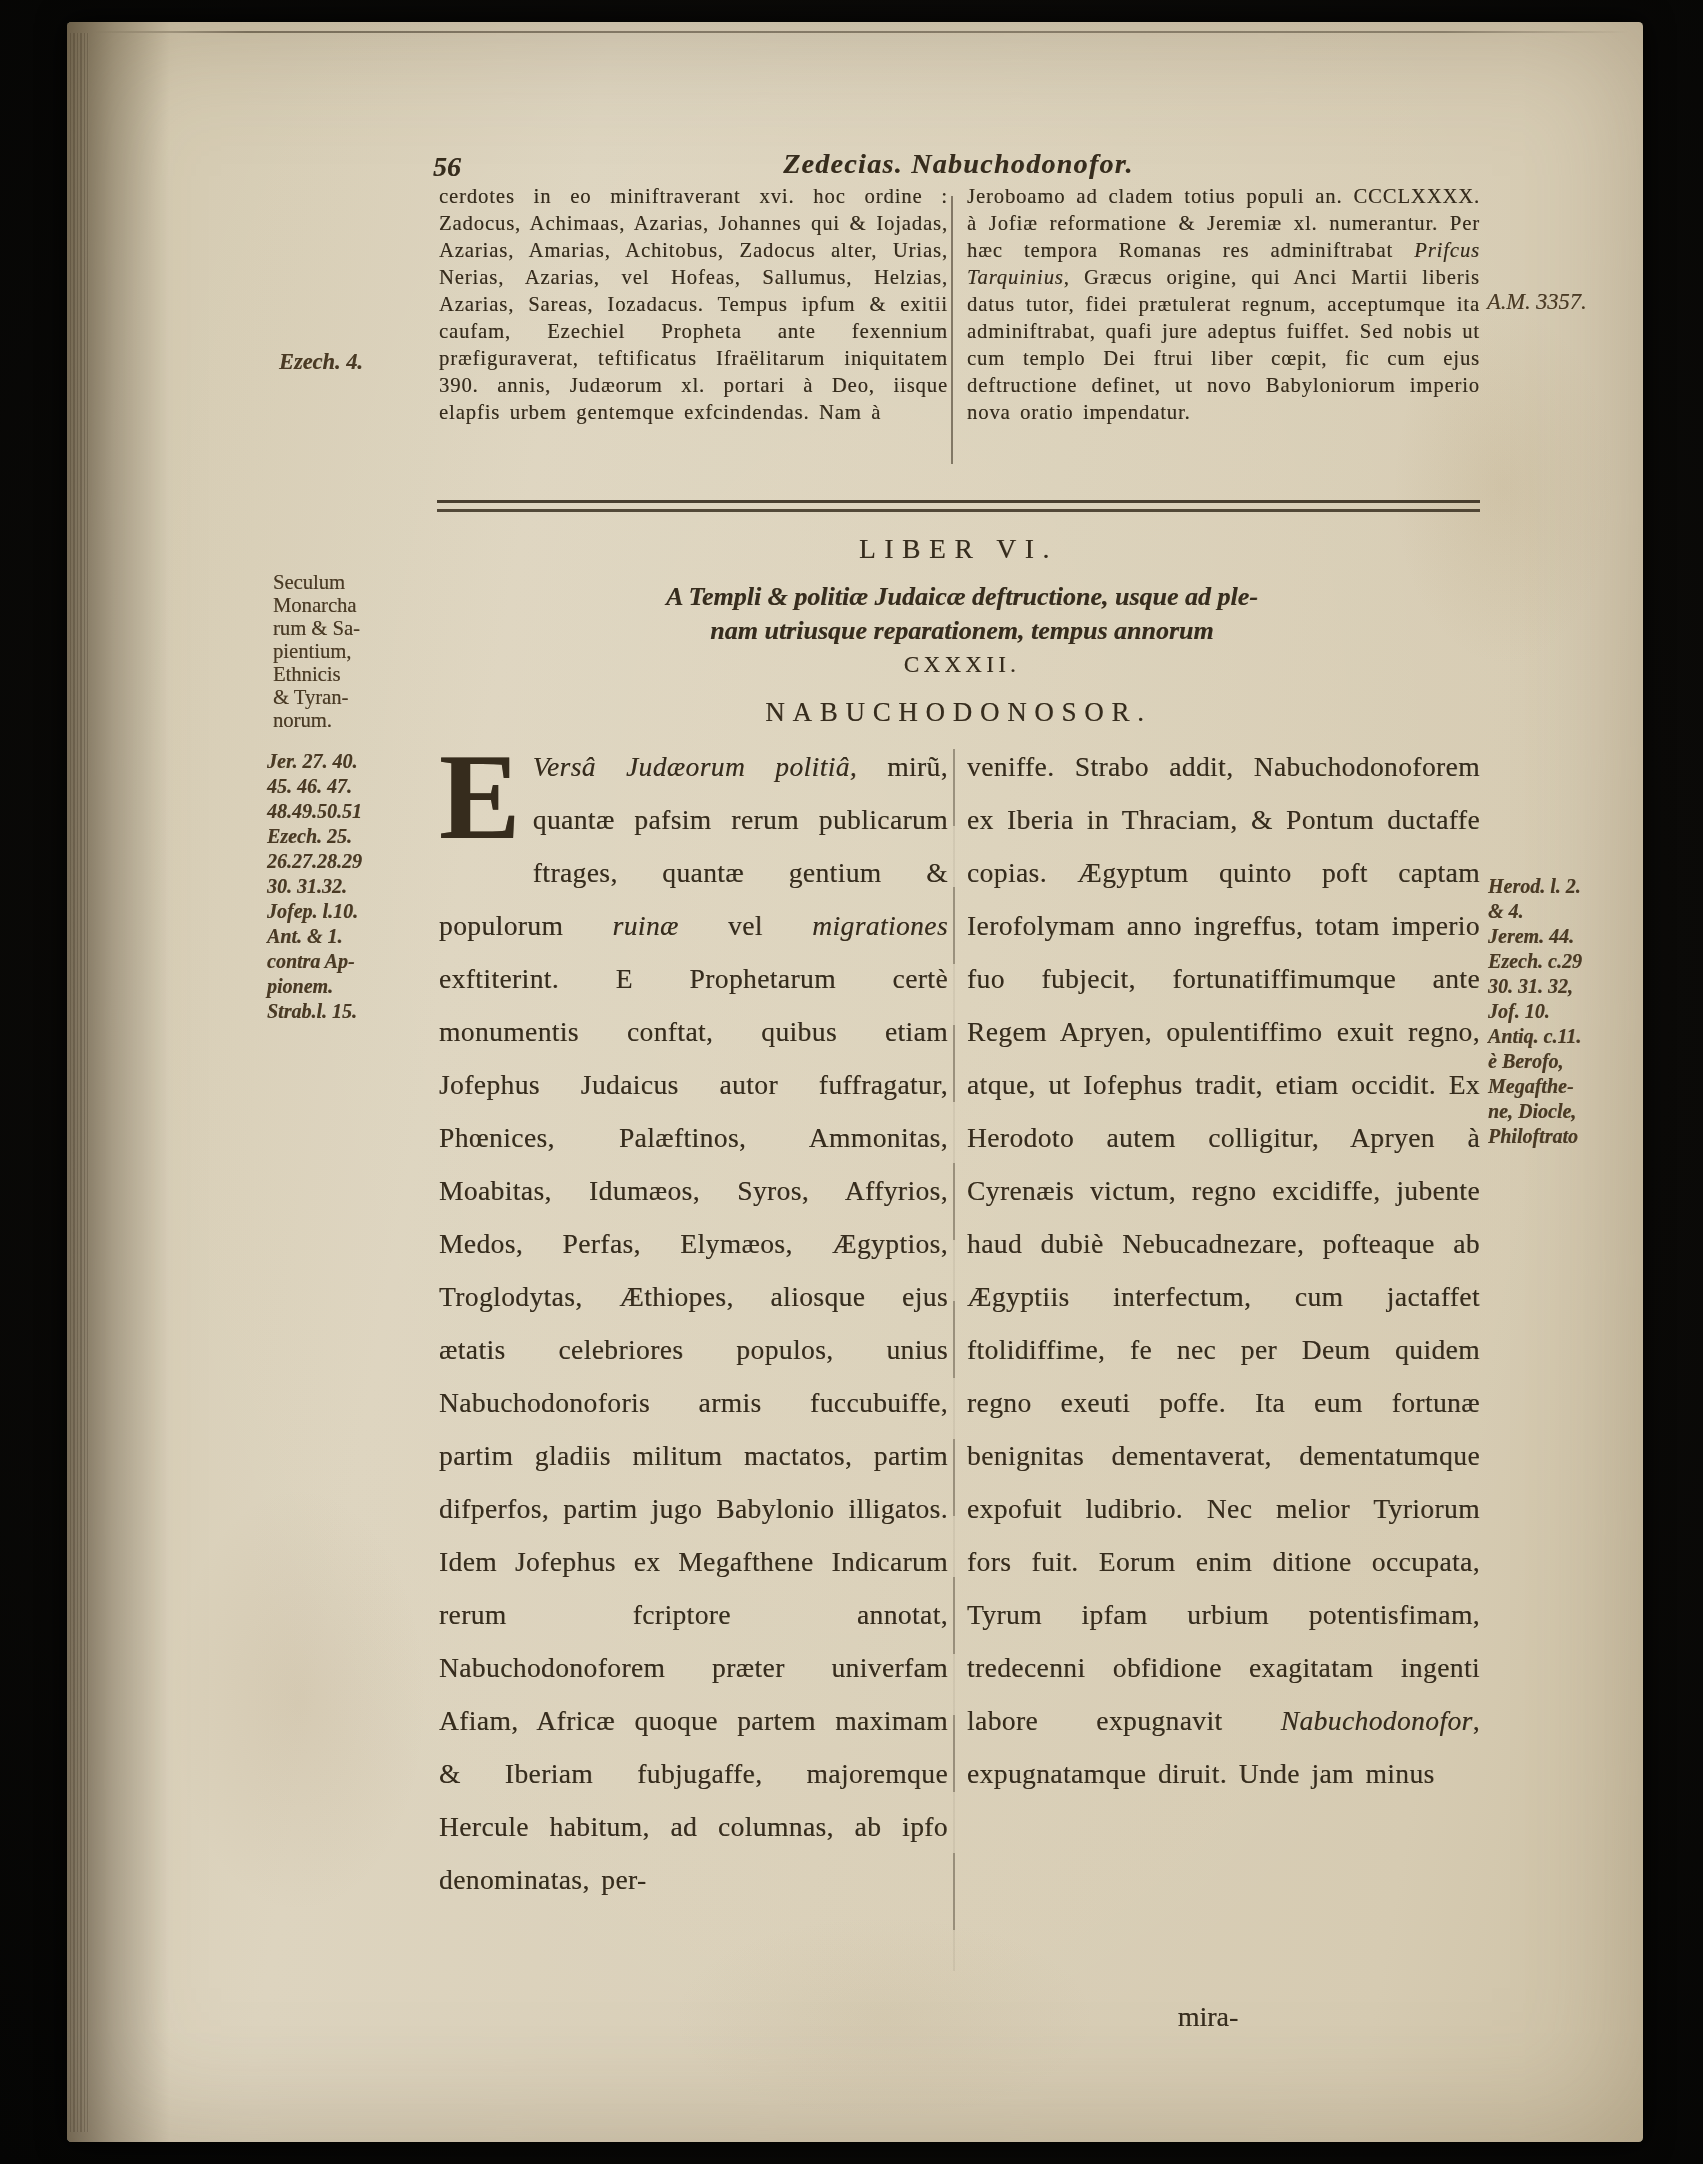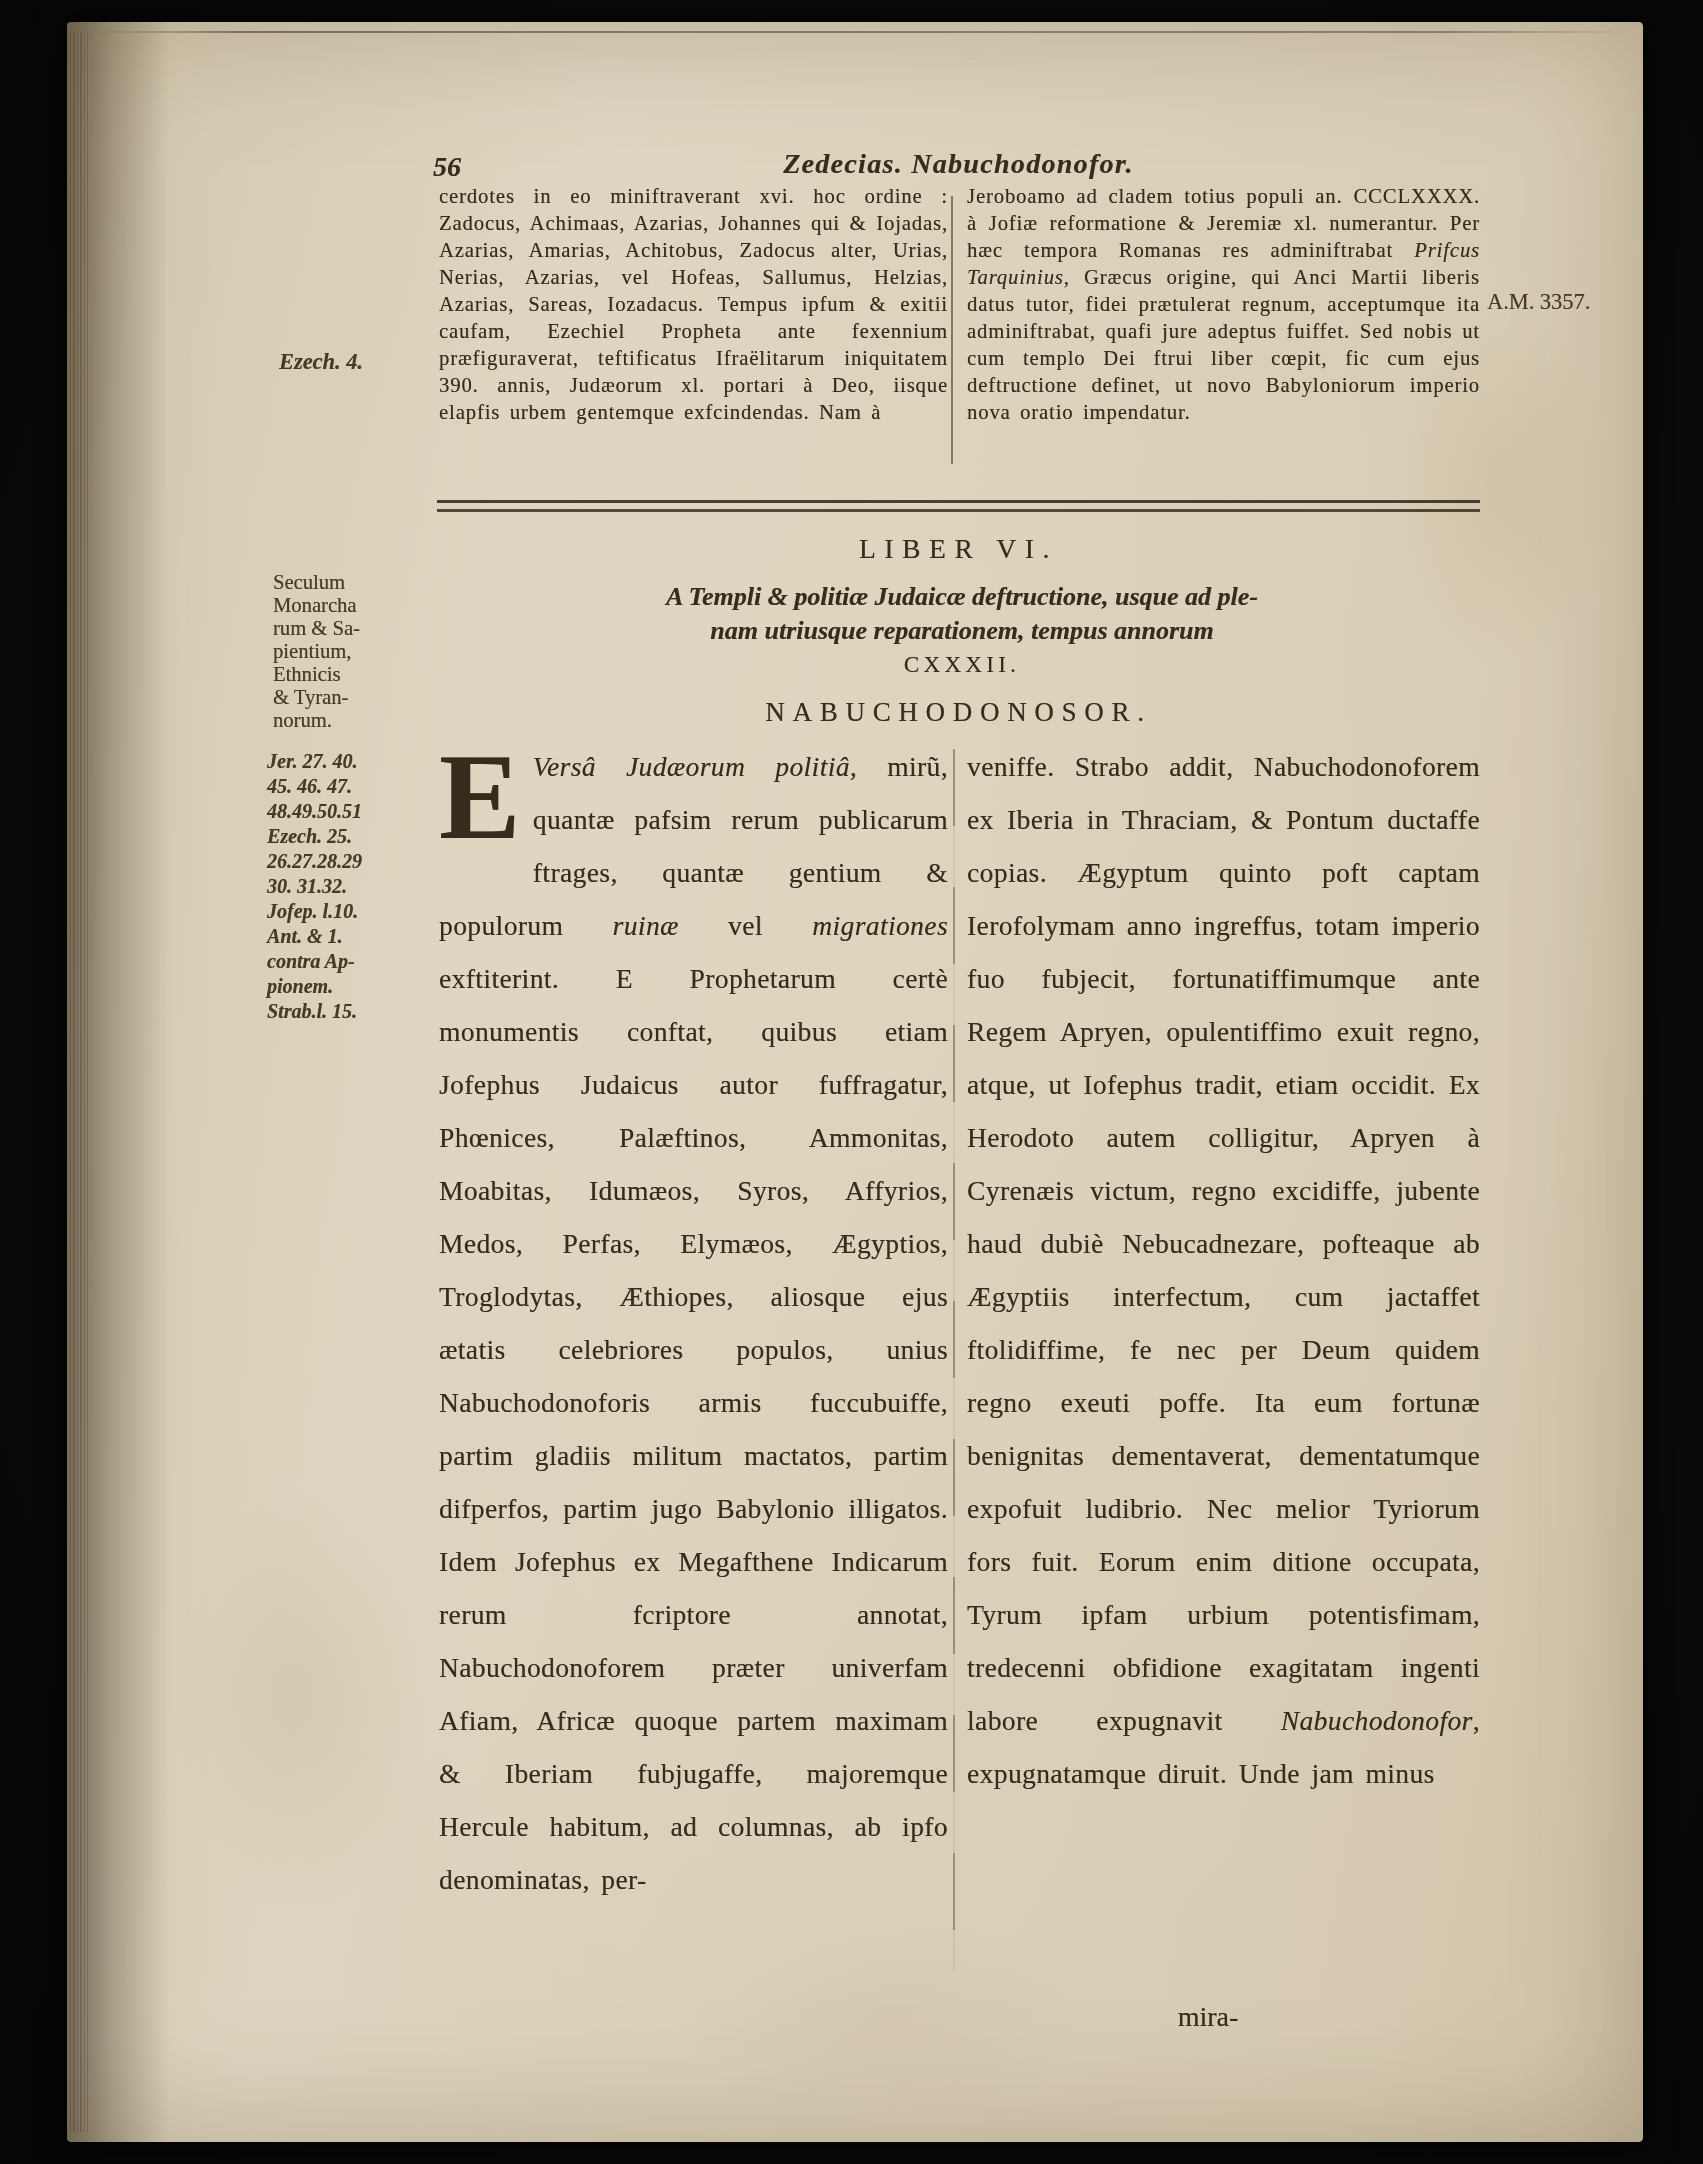--- a/index.html
+++ b/index.html
@@ -82,21 +82,21 @@
     background: repeating-linear-gradient(180deg,
       rgba(54,44,29,0.40) 0 77px, rgba(54,44,29,0.07) 77px 138px);
   }
 
   .margin-ezech {
     position: absolute; left: 212px; top: 327px; width: 155px;
     font-size: 22.4px; font-style: italic; font-weight: bold;
   }
   .margin-am {
     position: absolute; left: 1420px; top: 267px; width: 181px;
-    font-size: 22.4px; 
+    font-size: 22.4px; font-style: italic;
   }
 
   .double-rule {
     position: absolute; left: 370px; top: 478px; width: 1043px; height: 12px;
     border-top: 3.4px solid rgba(48,38,23,0.85);
     border-bottom: 3.4px solid rgba(48,38,23,0.8);
   }
 
   .liber {
     position: absolute; left: 370px; top: 511px; width: 1043px;
@@ -206,20 +206,33 @@
         <div>48.49.50.51</div>
         <div>Ezech. 25.</div>
         <div>26.27.28.29</div>
         <div>30. 31.32.</div>
         <div>Jofep. l.10.</div>
         <div>Ant. &amp; 1.</div>
         <div>contra Ap-</div>
         <div>pionem.</div>
         <div>Strab.l. 15.</div>
       </div>
+    <div class="margin-herod ink faded">
+        <div>Herod. l. 2.</div>
+        <div>&amp; 4.</div>
+        <div>Jerem. 44.</div>
+        <div>Ezech. c.29</div>
+        <div>30. 31. 32,</div>
+        <div>Jof. 10.</div>
+        <div>Antiq. c.11.</div>
+        <div>è Berofo,</div>
+        <div>Megafthe-</div>
+        <div>ne, Diocle,</div>
+        <div>Philoftrato</div>
+      </div>
 
     <div class="bodycol left ink">
       <span class="dropcap">E</span><span class="ital">Versâ Judæorum politiâ, </span><span>mirũ, quantæ pafsim rerum publicarum ftrages, quantæ gentium &amp; populorum </span><span class="ital">ruinæ</span><span> vel </span><span class="ital">migrationes</span><span> exftiterint. E Prophetarum certè monumentis conftat, quibus etiam Jofephus Judaicus autor fuffragatur, Phœnices, Palæftinos, Ammonitas, Moabitas, Idumæos, Syros, Affyrios, Medos, Perfas, Elymæos, Ægyptios, Troglodytas, Æthiopes, aliosque ejus ætatis celebriores populos, unius Nabuchodonoforis armis fuccubuiffe, partim gladiis militum mactatos, partim difperfos, partim jugo Babylonio illigatos. Idem Jofephus ex Megafthene Indicarum rerum fcriptore annotat, Nabuchodonoforem præter univerfam Afiam, Africæ quoque partem maximam &amp; Iberiam fubjugaffe, majoremque Hercule habitum, ad columnas, ab ipfo denominatas, per-</span>
     </div>
 
     <div class="vdiv-body"></div>
 
     <div class="bodycol right ink">
       <span>veniffe. Strabo addit, Nabuchodonoforem ex Iberia in Thraciam, &amp; Pontum ductaffe copias. Ægyptum quinto poft captam Ierofolymam anno ingreffus, totam imperio fuo fubjecit, fortunatiffimumque ante Regem Apryen, opulentiffimo exuit regno, atque, ut Iofephus tradit, etiam occidit. Ex Herodoto autem colligitur, Apryen à Cyrenæis victum, regno excidiffe, jubente haud dubiè Nebucadnezare, pofteaque ab Ægyptiis interfectum, cum jactaffet ftolidiffime, fe nec per Deum quidem regno exeuti poffe. Ita eum fortunæ benignitas dementaverat, dementatumque expofuit ludibrio. Nec melior Tyriorum fors fuit. Eorum enim ditione occupata, Tyrum ipfam urbium potentisfimam, tredecenni obfidione exagitatam ingenti labore expugnavit </span><span class="ital">Nabuchodonofor</span><span>, expugnatamque diruit. Unde jam minus</span>
     </div>

